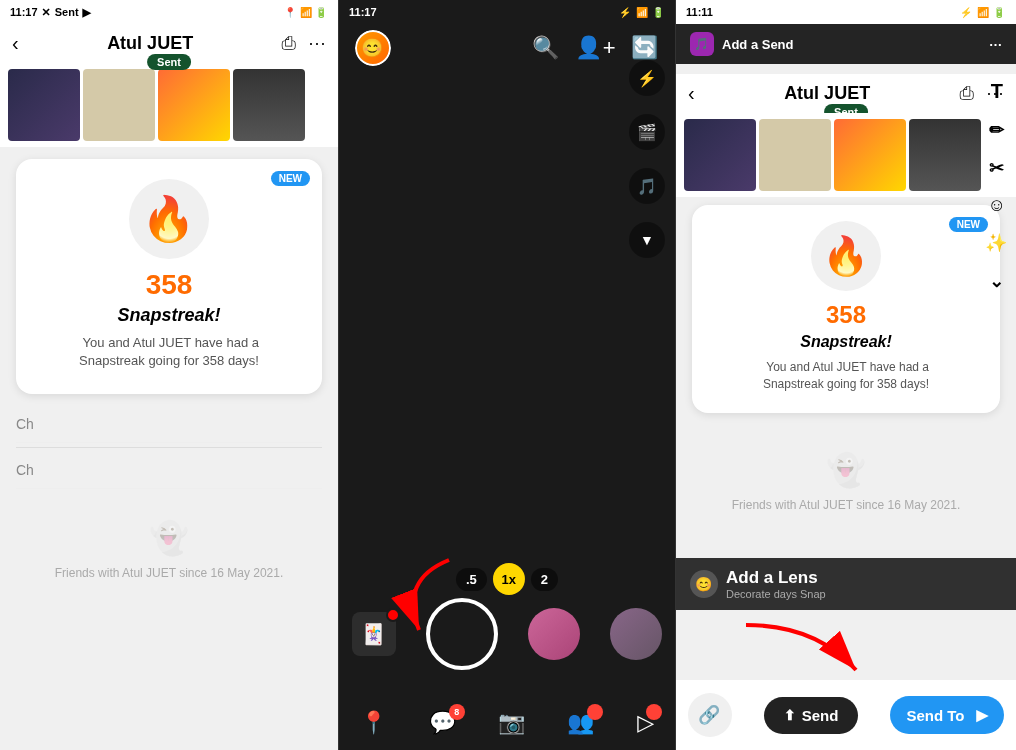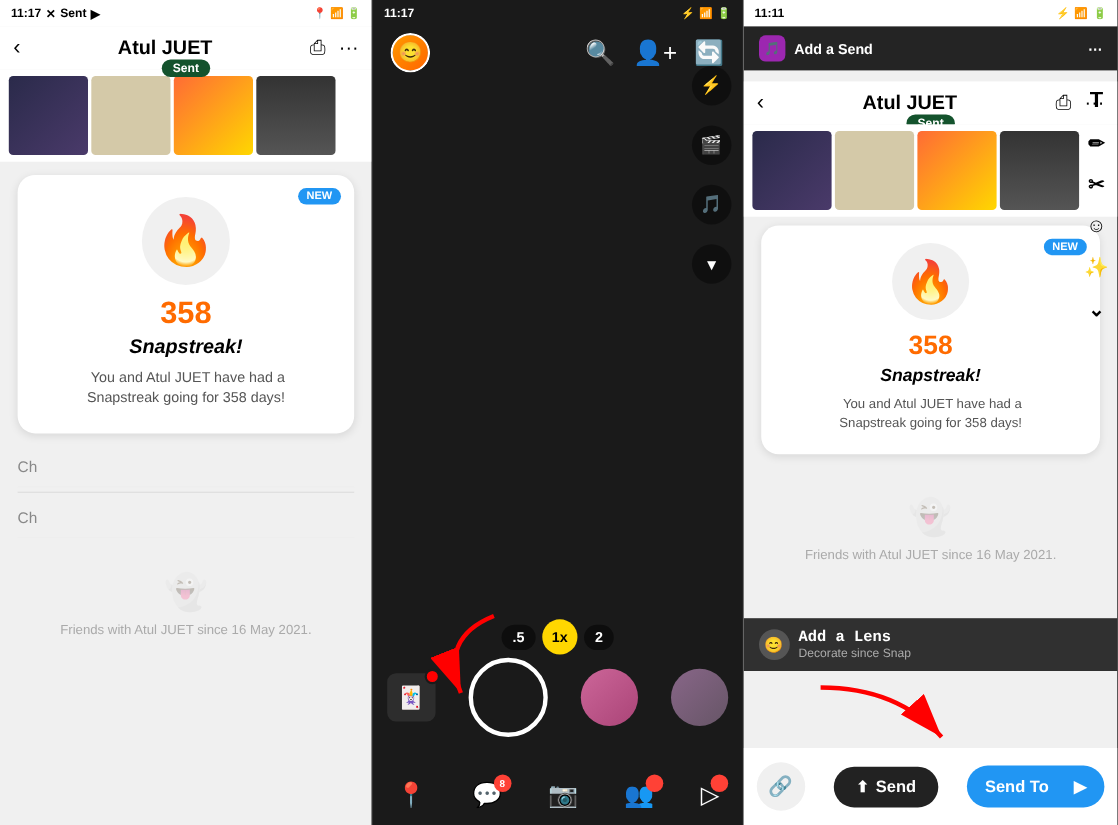--- a/index.html
+++ b/index.html
@@ -492,21 +492,21 @@
 
     .send-to-btn {
       background: #2196F3;
       color: #fff;
       border-radius: 24px;
       padding: 10px 16px;
       font-size: 15px;
       font-weight: 700;
       display: flex;
       align-items: center;
-      gap: 23px;
+      gap: 12px;
     }
 
     .red-arrow-svg {
       position: absolute;
       z-index: 30;
       pointer-events: none;
     }
 
     .friends-section {
       text-align: center;
@@ -715,22 +715,22 @@
   </div>
 
   <div class="friends-section">
     <span class="ghost-icon">👻</span>
     <span style="font-size:12px;color:#aaa;">Friends with Atul JUET since 16 May 2021.</span>
   </div>
 
   <div class="add-lens-bar">
     <div class="add-lens-icon">😊</div>
     <div>
-      <div style="color:#fff;font-size:14px;font-weight:600;font-family:Liberation Mono, monospace;">Add a Lens</div>
-      <div class="add-lens-sub">Decorate since Snap</div>
+      <div style="color:#fff;font-size:17px;font-weight:600;">Add a Lens</div>
+      <div class="add-lens-sub">Decorate days Snap</div>
     </div>
   </div>
 
   <svg class="red-arrow-svg" width="140" height="80" style="left:60px;bottom:55px;">
     <defs>
       <marker id="arrowhead2" markerWidth="10" markerHeight="7" refX="10" refY="3.5" orient="auto">
         <polygon points="0 0, 10 3.5, 0 7" fill="#FF0000"></polygon>
       </marker>
     </defs>
     <path d="M 10 10 Q 80 10 120 55" stroke="#FF0000" stroke-width="4" fill="none" marker-end="url(#arrowhead2)"></path>

